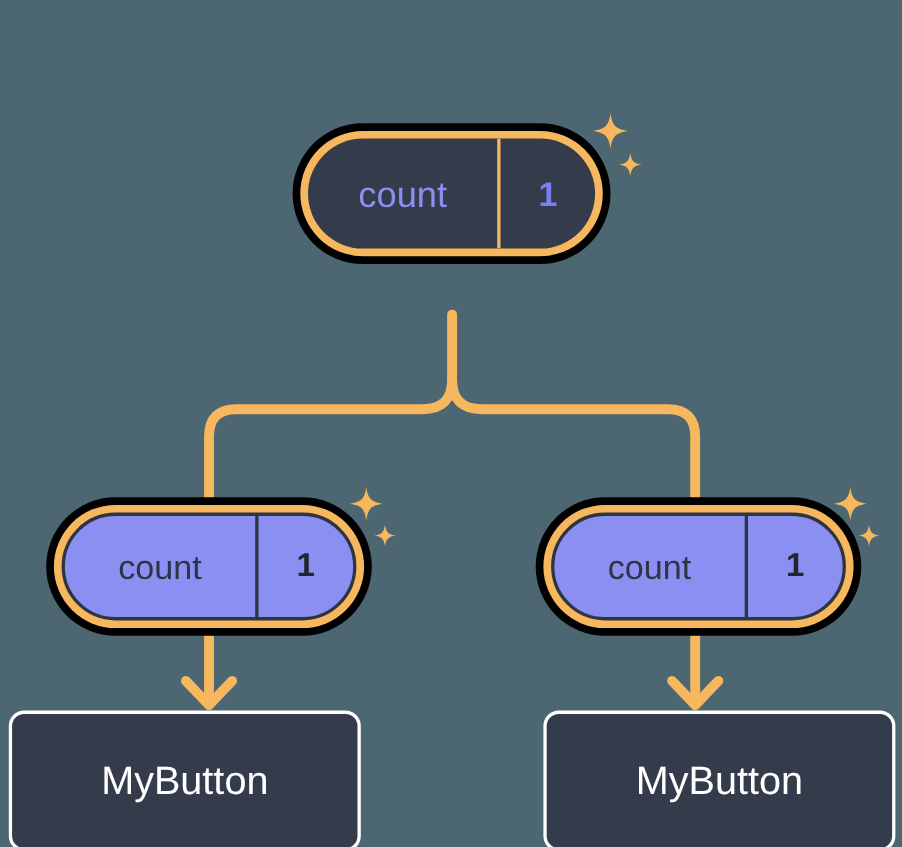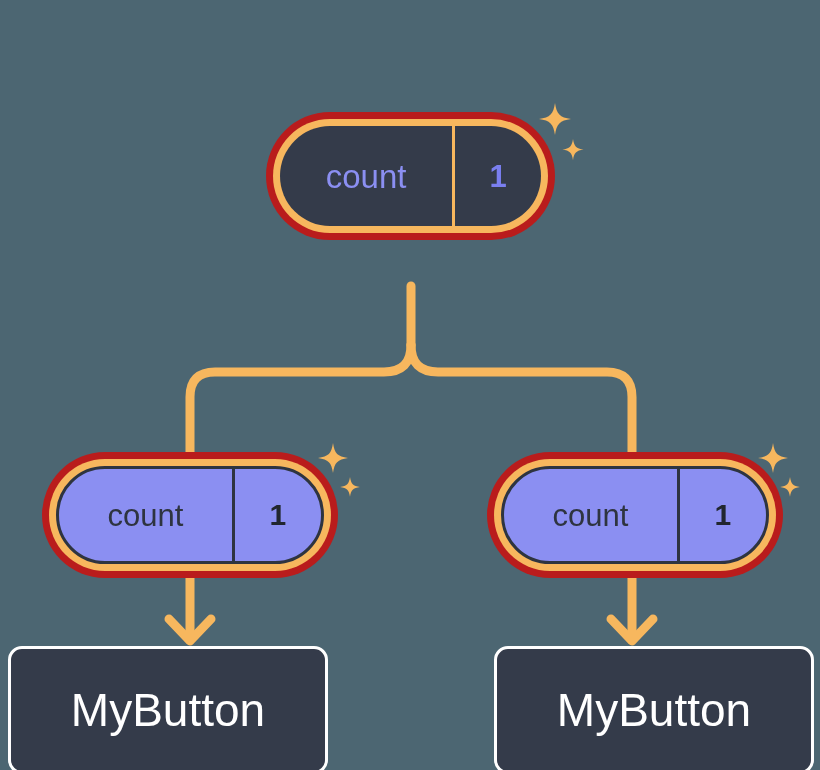--- a/index.html
+++ b/index.html
@@ -76,31 +76,31 @@
   }
 
   .btn-title {
     position: absolute;
     left: 0;
     right: 0;
     top: 50%;
     transform: translateY(-50%);
     text-align: center;
     color: #ffffff;
-    font-size: 46px;
+    font-size: 36px;
     font-weight: 400;
     line-height: 1;
   }
 
   
   .pill {
     position: absolute;
     z-index: 3;
     border-radius: 999px;
-    background: #b91c1c;                 
+    background: #000000;                 
     padding: 7px;
     box-sizing: content-box;
   }
 
   .pill-mid {
     border-radius: 999px;
     background: #f7b75e;                 
     padding: 7px;
     height: 100%;
     width: 100%;

